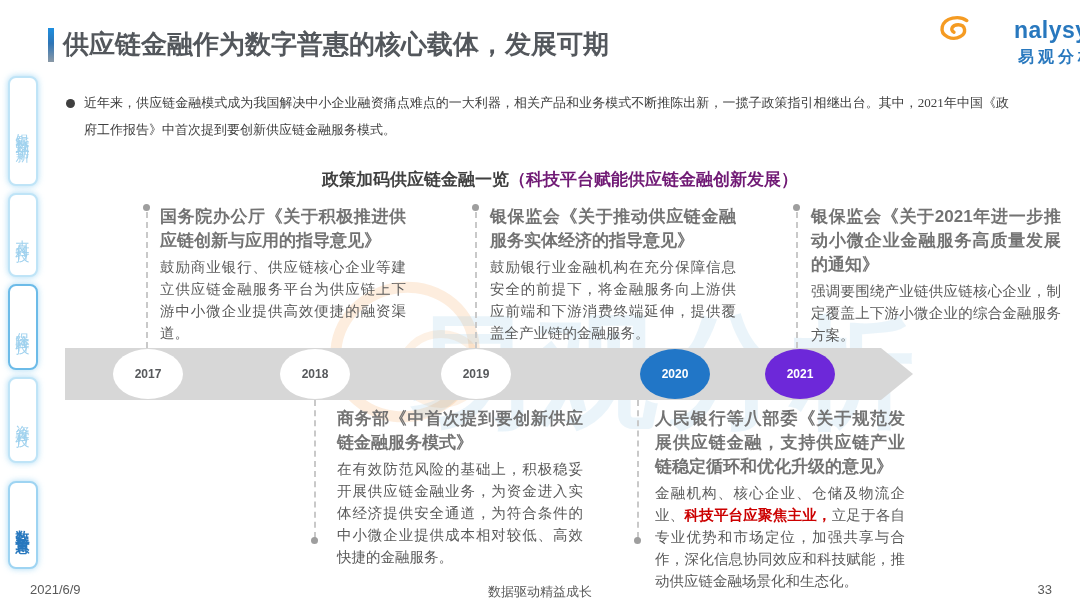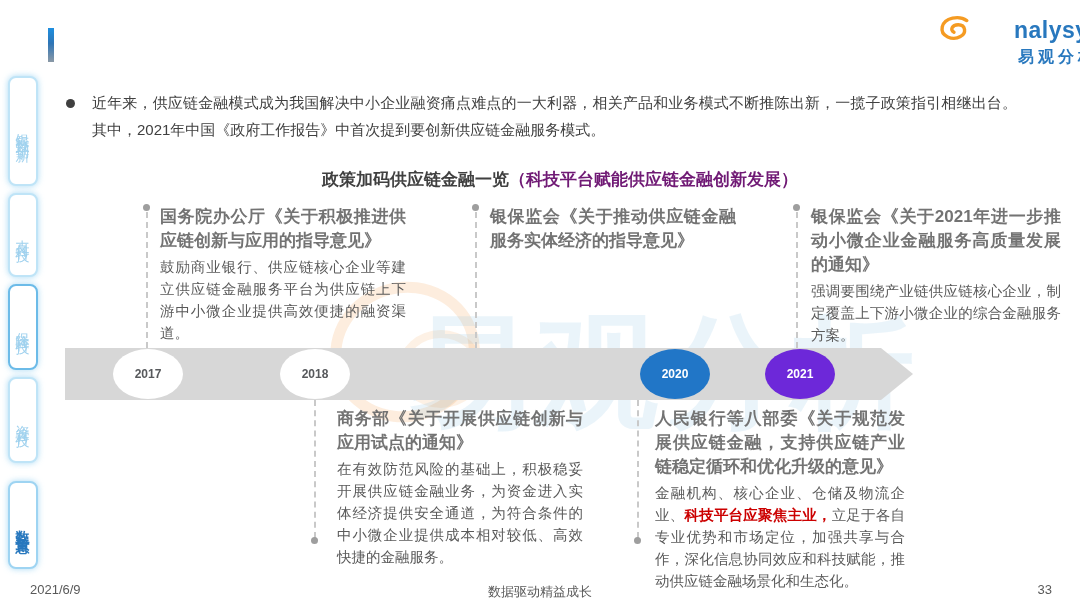--- a/index.html
+++ b/index.html
@@ -42,21 +42,21 @@
   .page-title{
     position:absolute;left:63px;top:27px;font-size:26px;font-weight:bold;color:#53575c;z-index:2;white-space:nowrap;
   }
   .logo{position:absolute;left:938px;top:14px;z-index:2;text-align:right;}
   .logo-row{display:flex;align-items:center;justify-content:flex-end;gap:44px;}
   .logo-brand{font-size:23px;font-weight:bold;color:#2878be;letter-spacing:0.5px;}
   .logo-cn{font-size:16px;font-weight:bold;color:#2878be;letter-spacing:4px;margin-top:1px;margin-right:4px;}
   
   .bullet-dot{position:absolute;left:66px;top:99px;width:9px;height:9px;border-radius:50%;background:#3f3f3f;z-index:2;}
   .intro-text{
-    position:absolute;left:92px;top:89px;width:925px;font-size:15px;line-height:27px;color:#404040;z-index:2;text-align:justify;
+    position:absolute;left:84px;top:89px;width:925px;font-size:13px;line-height:27px;color:#404040;z-index:2;text-align:justify;font-family:Liberation Serif, serif;
   }
   
   .section-heading{position:absolute;left:60px;top:168px;width:1000px;text-align:center;font-size:17px;font-weight:bold;z-index:2;white-space:nowrap;}
   .section-heading .main{color:#404040;}
   .section-heading .accent{color:#701a75;}
   
   .tl-band{position:absolute;left:65px;top:348px;width:816px;height:52px;background:#d7d7d7;z-index:1;}
   .tl-arrow{
     position:absolute;left:881px;top:348px;width:0;height:0;z-index:1;
     border-top:26px solid transparent;border-bottom:26px solid transparent;border-left:32px solid #d7d7d7;
@@ -113,20 +113,21 @@
     <span>保险科技</span>
   </div>
   <div class="side-tab tab4">
     <span>资管科技</span>
   </div>
   <div class="side-tab tab5 active">
     <span>数字普惠</span>
   </div>
 
   <div class="title-accent"></div>
+  <div class="page-title">供应链金融作为数字普惠的核心载体，发展可期</div>
 
   <div class="logo">
     <div class="logo-row">
       <span>
         <svg width="32" height="28" viewBox="0 0 30 26">
           <path d="M27 6 C 20 1, 6 3, 4 12 C 2 21, 14 25, 21 21 C 27 18, 26 10, 19 10 C 13 10, 11 15, 15 17" fill="none" stroke="#f59b22" stroke-width="3.2" stroke-linecap="round"></path>
         </svg>
       </span>
       <span class="logo-brand">nalysys</span>
     </div>
@@ -150,37 +151,39 @@
   <div class="conn conn-down cd1"></div>
   <div class="conn conn-down cd2"></div>
   <div class="conn-dot dd1"></div>
   <div class="conn-dot dd2"></div>
 
   <div class="tl-band"></div>
   <div class="tl-arrow"></div>
 
   <div class="year white y2017">2017</div>
   <div class="year white y2018">2018</div>
+  <div class="year white y2019">2019</div>
   <div class="year blue y2020">2020</div>
   <div class="year red y2021">2021</div>
 
   <div class="policy up1">
     <div class="p-title">国务院办公厅《关于积极推进供应链创新与应用的指导意见》</div>
     <div class="p-body">鼓励商业银行、供应链核心企业等建立供应链金融服务平台为供应链上下游中小微企业提供高效便捷的融资渠道。</div>
   </div>
   <div class="policy up2">
     <div class="p-title">银保监会《关于推动供应链金融服务实体经济的指导意见》</div>
+    <div class="p-body">鼓励银行业金融机构在充分保障信息安全的前提下，将金融服务向上游供应前端和下游消费终端延伸，提供覆盖全产业链的金融服务。</div>
   </div>
   <div class="policy up3">
     <div class="p-title">银保监会《关于2021年进一步推动小微企业金融服务高质量发展的通知》</div>
     <div class="p-body">强调要围绕产业链供应链核心企业，制定覆盖上下游小微企业的综合金融服务方案。</div>
   </div>
 
   <div class="policy down1">
-    <div class="p-title">商务部《关于开展供应链创新与应用试点的通知》</div>
+    <div class="p-title">商务部《中首次提到要创新供应链金融服务模式》</div>
     <div class="p-body">在有效防范风险的基础上，积极稳妥开展供应链金融业务，为资金进入实体经济提供安全通道，为符合条件的中小微企业提供成本相对较低、高效快捷的金融服务。</div>
   </div>
   <div class="policy down2">
     <div class="p-title">人民银行等八部委《关于规范发展供应链金融，支持供应链产业链稳定循环和优化升级的意见》</div>
     <div class="p-body"><span>金融机构、核心企业、仓储及物流企业、</span><span class="hl-red">科技平台应聚焦主业，</span><span>立足于各自专业优势和市场定位，加强共享与合作，深化信息协同效应和科技赋能，推动供应链金融场景化和生态化。</span></div>
   </div>
 
   <div class="footer-date">2021/6/9</div>
   <div class="footer-center">数据驱动精益成长</div>
   <div class="footer-page">33</div>

